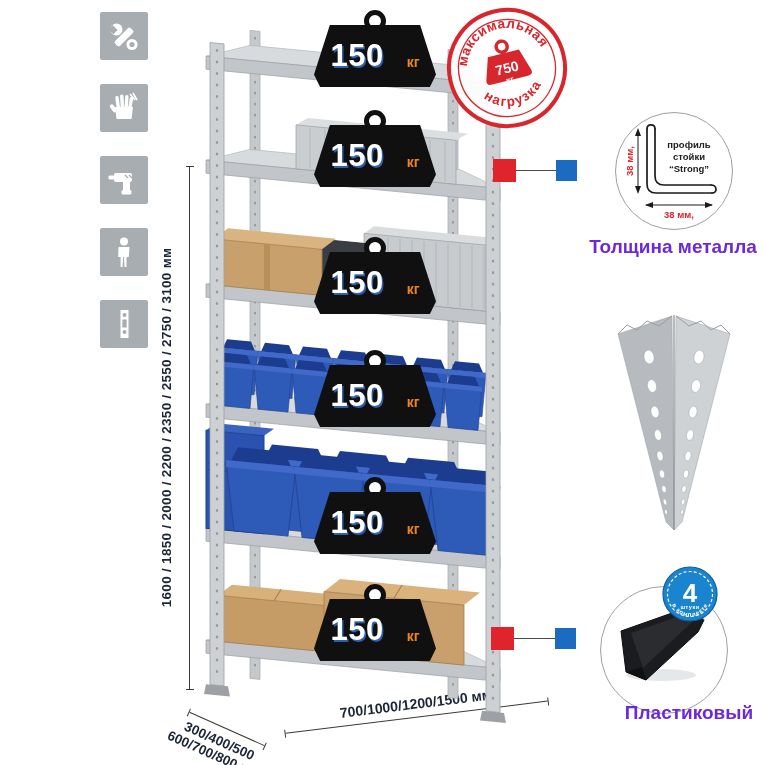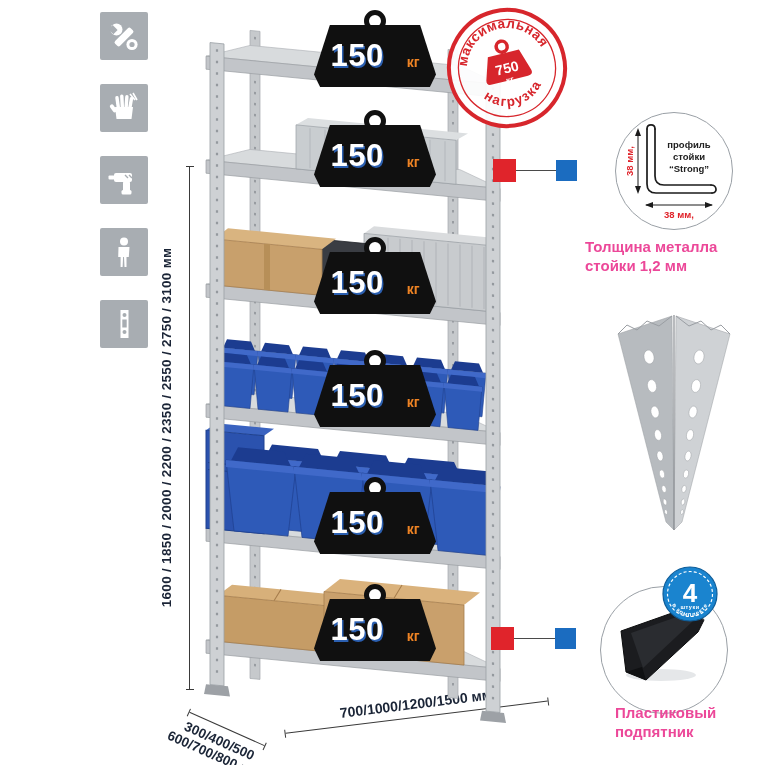--- a/index.html
+++ b/index.html
@@ -34,21 +34,21 @@
     border-radius:50%;background:rgba(255,255,255,.92);transform:rotate(-14deg);z-index:6;
     display:flex;align-items:center;justify-content:center}
 
   
   .sq-red{position:absolute;width:23px;height:23px;background:#e0242b;z-index:4}
   .sq-blue{position:absolute;width:21px;height:21px;background:#1b6cc0;z-index:4}
   .conn-line{position:absolute;height:0;border-top:1.5px solid #4a4a4a;z-index:3}
 
   
   .detail-circle{position:absolute;border:1.5px solid #9aa0a6;border-radius:50%;background:#fff}
-  .caption{position:absolute;font-size:15px;font-weight:700;line-height:19px;color:#ec4899}
+  .caption{position:absolute;text-align:center;font-size:19px;font-weight:700;line-height:19px;color:#6d28d9}
 
   
   .depth-wrap{position:absolute;left:148px;top:690px;width:180px;transform:rotate(24deg);transform-origin:0 0}
   .depth-text{width:172px;text-align:center;font-size:13.5px;font-weight:700;line-height:15px;margin-top:2px}
   .width-wrap{position:absolute;left:282px;top:712px;width:268px;transform:rotate(-7deg);transform-origin:0 0}
   .width-text{width:268px;text-align:center;font-size:14px;font-weight:700}
 
   svg text{font-family:"Liberation Sans",sans-serif}
 </style>
 </head>
@@ -331,21 +331,20 @@
       </g>
       <g fill="#202020" font-size="9.5" font-weight="600" text-anchor="middle">
         <text x="73" y="35">профиль</text>
         <text x="73" y="47">стойки</text>
         <text x="73" y="59">“Strong”</text>
       </g>
     </svg>
   </div>
   <div class="caption" style="left:585px;top:237px;width:176px">
     <div>Толщина металла</div>
-    <div>стойки 1,2 мм</div>
   </div>
 
   <svg class="abs" style="left:602px;top:300px" width="145" height="240" viewBox="0 0 145 240">
     <polygon points="70,16 16,34 64,222 72,230" fill="#b7bbbf" stroke="#9a9ea3" stroke-width="0.5"></polygon>
     <polygon points="74,16 128,34 80,222 72,230" fill="#cfd2d5" stroke="#9a9ea3" stroke-width="0.5"></polygon>
     <line x1="72" y1="15" x2="72" y2="230" stroke="#888c91" stroke-width="1.2"></line>
     <path d="M16 34 l9 -9 10 5 10 -9 12 5 13 -10 M74 16 l13 10 12 -5 10 9 10 -5 9 9" stroke="#9a9ea3" stroke-width="1" fill="none"></path>
     <g fill="#fff" stroke="#a0a4a8" stroke-width="0.5">
       <ellipse cx="47" cy="57" rx="5" ry="7" transform="rotate(-12 47 57)"></ellipse>
       <ellipse cx="50" cy="86" rx="4.5" ry="6.5" transform="rotate(-12 50 86)"></ellipse>
@@ -385,21 +384,20 @@
     <text x="29" y="44" text-anchor="middle" font-size="5.5" font-weight="700" fill="#fff" letter-spacing="0.5">штуки</text>
     <defs>
         <path id="bArc" d="M9.5 32 A19.5 19.5 0 0 0 48.5 32"></path>
       </defs>
     <text font-size="6" font-weight="700" fill="#fff" letter-spacing="0.8">
       <textPath href="#bArc" startOffset="50%" text-anchor="middle">в комплекте</textPath>
     </text>
   </svg>
   <div class="caption" style="left:615px;top:703px;width:148px">
     <div>Пластиковый</div>
-    <div>подпятник</div>
   </div>
 
   <div class="depth-wrap">
     <div class="hdim" style="width:82px;margin-left:46px"></div>
     <div class="depth-text">
       <div>300/400/500</div>
       <div>600/700/800 мм</div>
     </div>
   </div>
 

